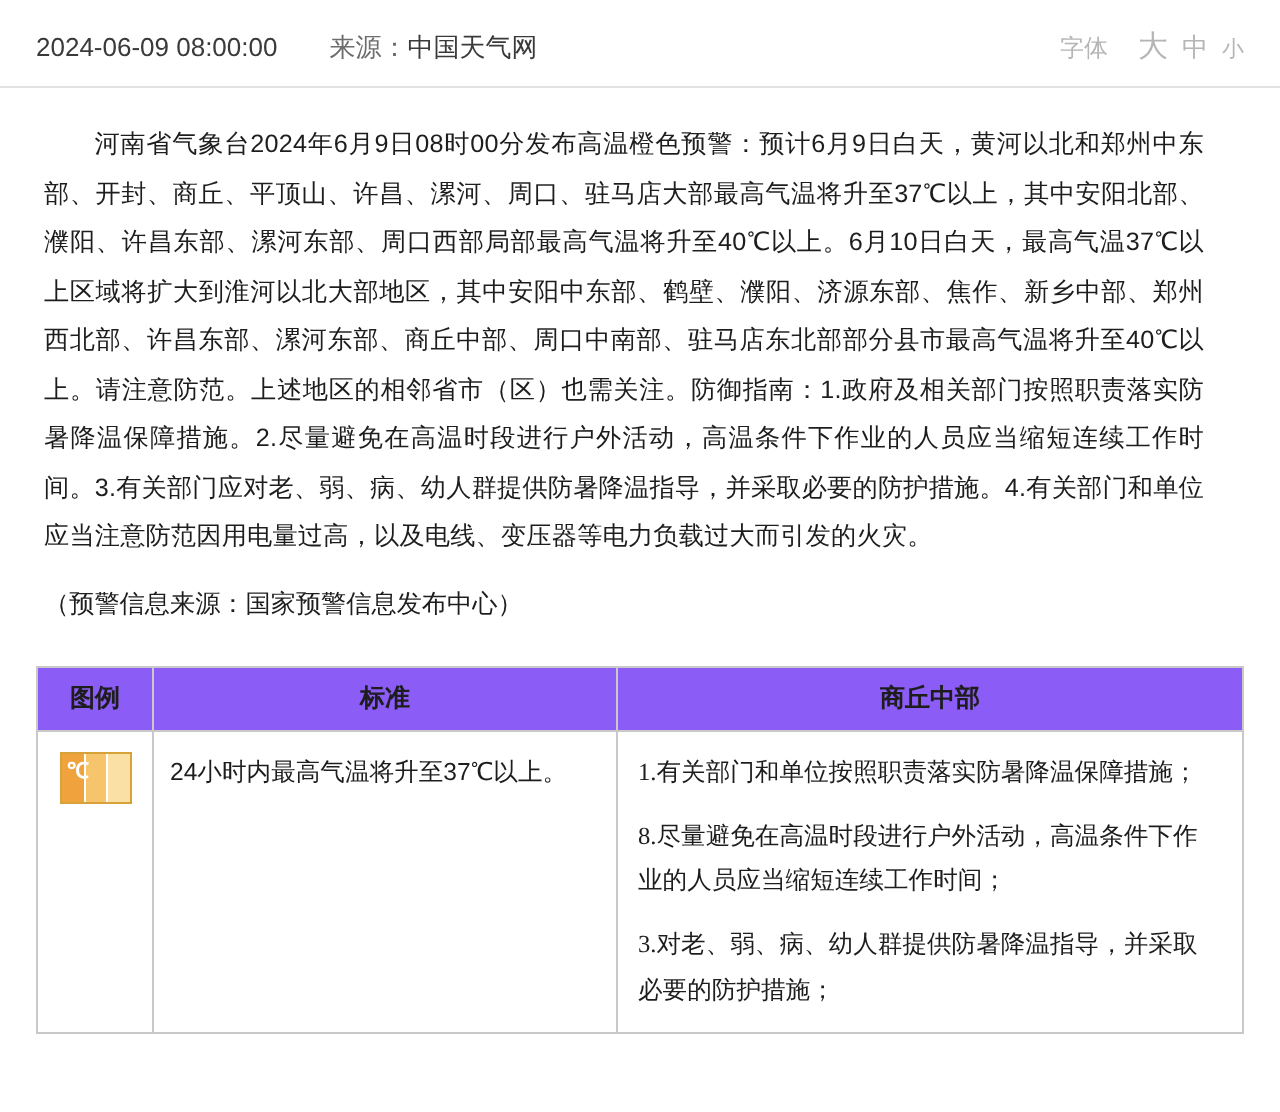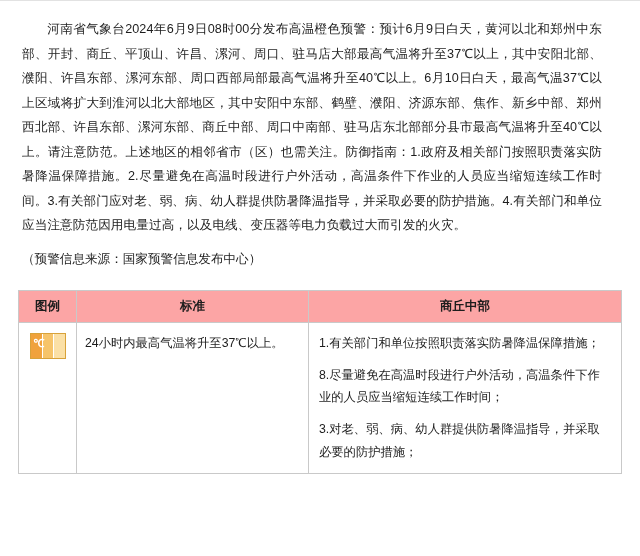--- a/index.html
+++ b/index.html
@@ -98,21 +98,21 @@
     margin: 0 18px;
     border-collapse: collapse;
     table-layout: fixed;
   }
   table.warn-table th,
   table.warn-table td {
     border: 1px solid #c9c9c9;
     vertical-align: top;
   }
   table.warn-table th {
-    background: #fca5a5;
+    background: #8b5cf6;
     font-size: 12.5px;
     font-weight: bold;
     color: #1d1d1d;
     text-align: center;
     padding: 7px 4px;
   }
   .col-icon { width: 58px; }
   .col-std  { width: 232px; }
   .col-guide { width: auto; }
   td.cell-icon {
@@ -126,20 +126,21 @@
     color: #1d1d1d;
   }
   td.cell-guide {
     font-size: 12.3px;
     line-height: 1.85;
     padding: 9px 10px;
     color: #1d1d1d;
   }
   td.cell-guide p {
     margin: 0 0 9px 0;
+    font-family: Liberation Serif, serif;
   }
   td.cell-guide p:last-child {
     margin-bottom: 0;
   }
   .sig-icon {
     width: 36px;
     height: 26px;
     display: inline-block;
     position: relative;
     border: 1px solid #d8a23a;
@@ -168,20 +169,32 @@
   }
   .sig-icon .sig-sep1 { left: 33.3%; }
   .sig-icon .sig-sep2 { left: 66.6%; }
 </style>
 </head>
 <body>
 
 <div class="page">
 
 
+  <div class="meta-row">
+    <span class="meta-date">2024-06-09 08:00:00</span>
+    <span class="meta-source">
+      <span class="src-label">来源：</span><span class="src-value">中国天气网</span>
+    </span>
+    <span class="font-ctrl">
+      <span class="fc-label">字体</span>
+      <span class="fc-btn fc-big">大</span>
+      <span class="fc-btn fc-mid">中</span>
+      <span class="fc-btn fc-small">小</span>
+    </span>
+  </div>
 
   <div class="divider"></div>
 
   <div class="body-wrap">
     <p class="body-para">河南省气象台2024年6月9日08时00分发布高温橙色预警：预计6月9日白天，黄河以北和郑州中东部、开封、商丘、平顶山、许昌、漯河、周口、驻马店大部最高气温将升至37℃以上，其中安阳北部、濮阳、许昌东部、漯河东部、周口西部局部最高气温将升至40℃以上。6月10日白天，最高气温37℃以上区域将扩大到淮河以北大部地区，其中安阳中东部、鹤壁、濮阳、济源东部、焦作、新乡中部、郑州西北部、许昌东部、漯河东部、商丘中部、周口中南部、驻马店东北部部分县市最高气温将升至40℃以上。请注意防范。上述地区的相邻省市（区）也需关注。防御指南：1.政府及相关部门按照职责落实防暑降温保障措施。2.尽量避免在高温时段进行户外活动，高温条件下作业的人员应当缩短连续工作时间。3.有关部门应对老、弱、病、幼人群提供防暑降温指导，并采取必要的防护措施。4.有关部门和单位应当注意防范因用电量过高，以及电线、变压器等电力负载过大而引发的火灾。</p>
     <p class="body-note">（预警信息来源：国家预警信息发布中心）</p>
   </div>
 
   <table class="warn-table">
     <colgroup>

